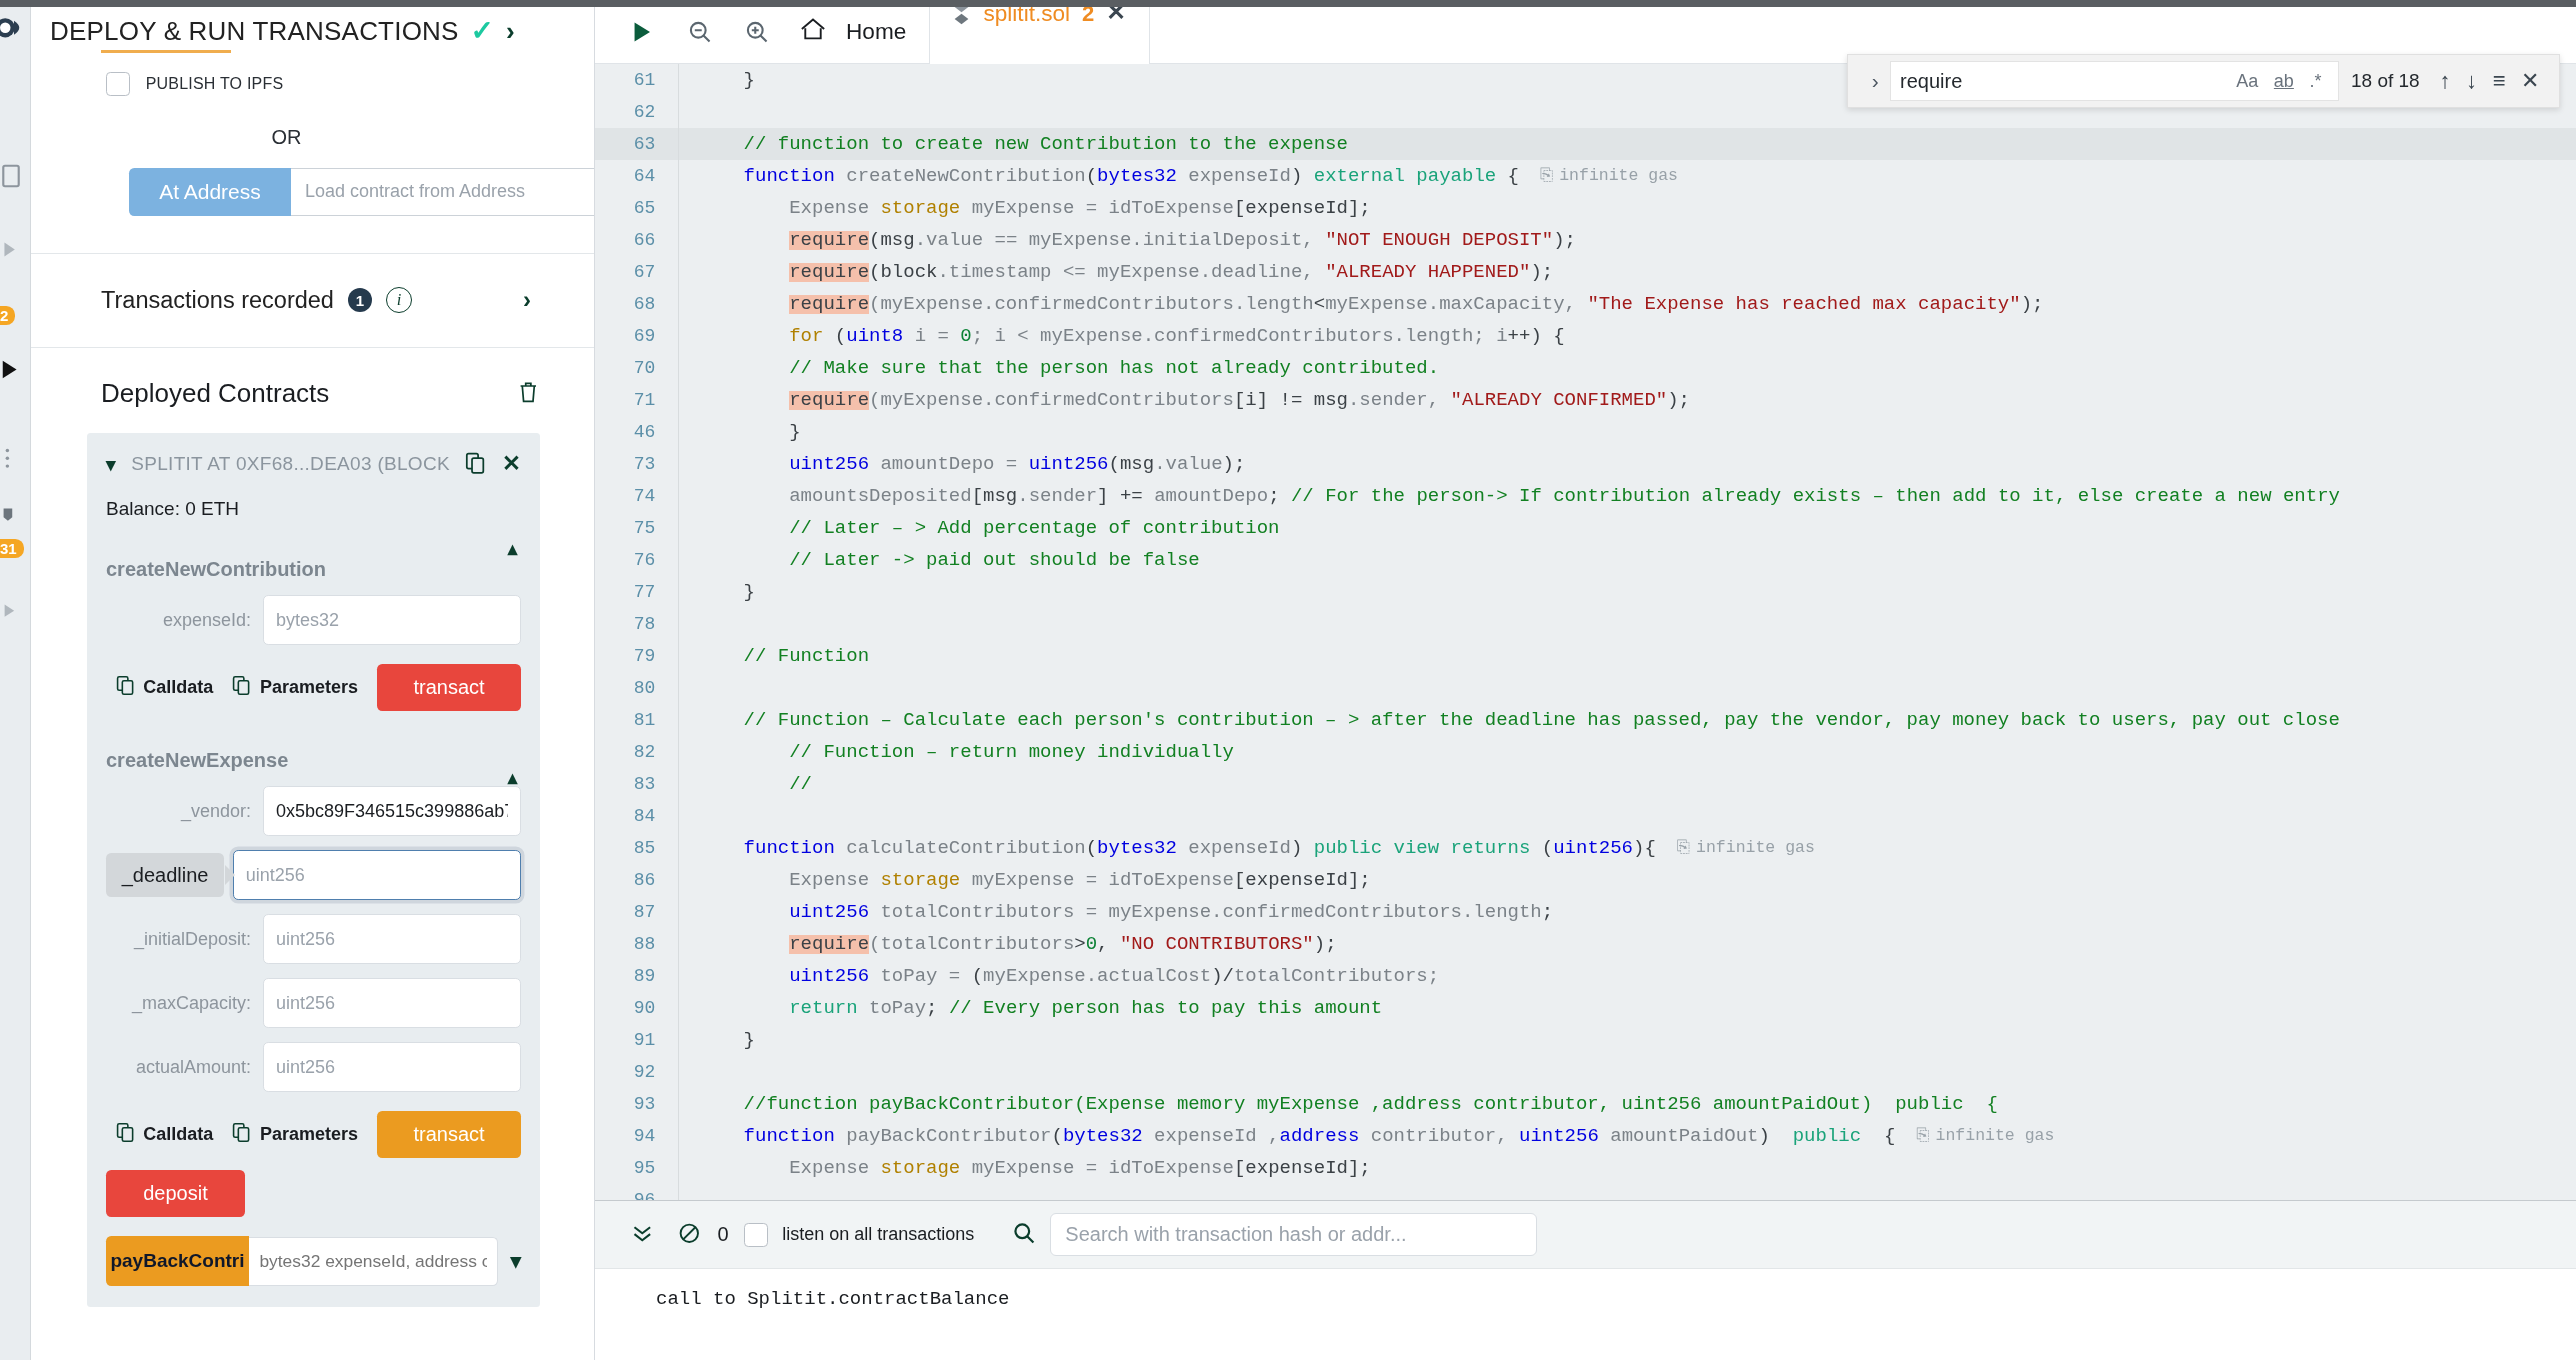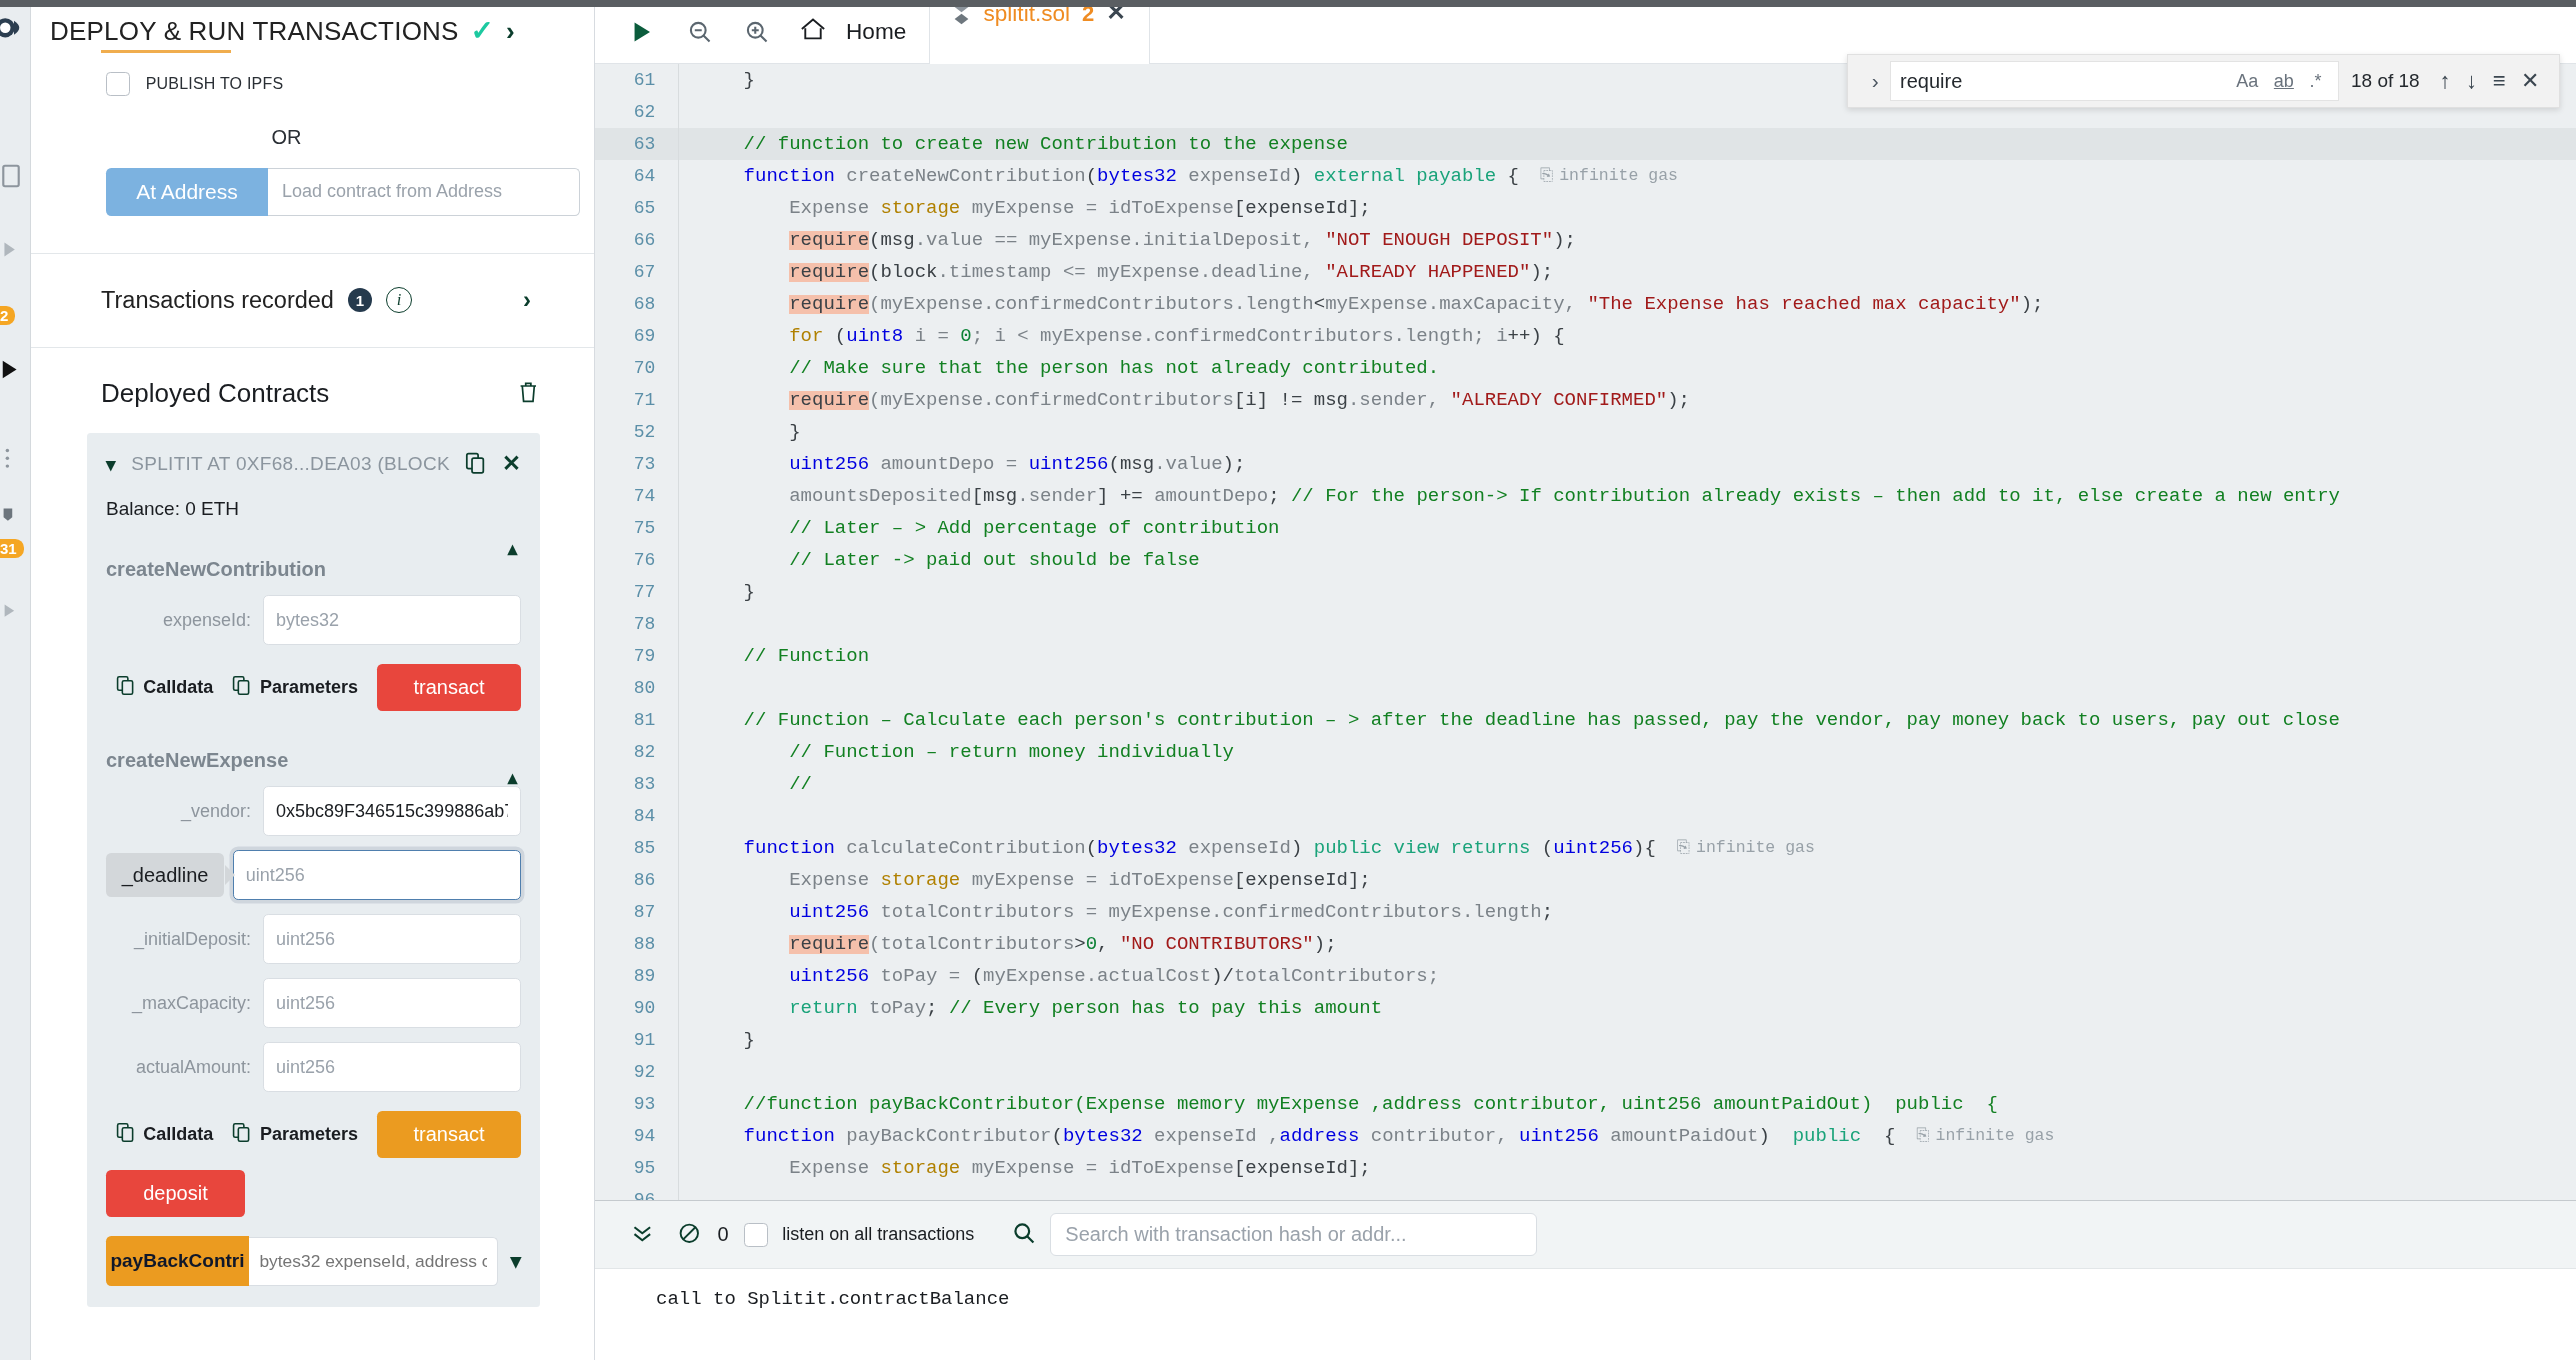--- a/index.html
+++ b/index.html
@@ -55,21 +55,21 @@
 
   .ipfs-row { display: flex; align-items: center; gap: 15.7px; padding: 19px 0 0 75px; }
   .cbox {
     width: 24px; height: 24px; border: 1.7px solid #b9bfc6;
     border-radius: 4.3px; background: #fff; display: inline-block;
   }
   .ipfs-label { font-size: 16px; color: #2a2f35; letter-spacing: 0.2px; }
 
   .or-text { text-align: center; font-size: 20px; color: #2a2f35; margin-top: 30px; padding-right: 52px; }
 
-  .ataddr-row { display: flex; margin: 19px 0 0 75px; width: 474px; }
+  .ataddr-row { display: flex; margin: 19px 0 0 98px; width: 474px; }
   .btn-ataddr {
     background: #7cb2e0; color: #fff; font-size: 21px;
     border: none; border-radius: 5.2px 0 0 5.2px;
     padding: 12px 0; width: 162px; text-align: center; cursor: pointer;
   }
   .inp-ataddr {
     flex: 1; border: 0.9px solid #ccd2d8; border-left: none;
     border-radius: 0 5.2px 5.2px 0; background: #fff;
     font-size: 18px; color: #9aa2ab; padding: 0 14px;
     font-family: "Liberation Sans", sans-serif;
@@ -546,21 +546,21 @@
         <div class="code-line"><div class="ln">62</div><div class="code-txt"></div></div>
         <div class="code-line hl"><div class="ln">63</div><div class="code-txt"><span class="tok-cm">    // function to create new Contribution to the expense</span></div></div>
         <div class="code-line"><div class="ln">64</div><div class="code-txt"><span class="tok-pl">    </span><span class="tok-kw">function</span><span class="tok-def"> createNewContribution</span><span class="tok-pl">(</span><span class="tok-kw">bytes32</span><span class="tok-def"> expenseId</span><span class="tok-pl">) </span><span class="tok-kw2">external payable</span><span class="tok-pl"> {</span><span class="gas"><span class="gas-ic">⎘</span>infinite gas</span></div></div>
         <div class="code-line"><div class="ln">65</div><div class="code-txt"><span class="tok-def">        Expense </span><span class="tok-store">storage</span><span class="tok-def"> myExpense = idToExpense</span><span class="tok-pl">[expenseId];</span></div></div>
         <div class="code-line"><div class="ln">66</div><div class="code-txt"><span class="tok-pl">        </span><span class="tok-req">require</span><span class="tok-pl">(</span><span class="tok-pl">msg</span><span class="tok-def">.value == myExpense.initialDeposit, </span><span class="tok-str">"NOT ENOUGH DEPOSIT"</span><span class="tok-pl">);</span></div></div>
         <div class="code-line"><div class="ln">67</div><div class="code-txt"><span class="tok-pl">        </span><span class="tok-req">require</span><span class="tok-pl">(</span><span class="tok-pl">block</span><span class="tok-def">.timestamp &lt;= myExpense.deadline, </span><span class="tok-str">"ALREADY HAPPENED"</span><span class="tok-pl">);</span></div></div>
         <div class="code-line"><div class="ln">68</div><div class="code-txt"><span class="tok-pl">        </span><span class="tok-req">require</span><span class="tok-def">(myExpense.confirmedContributors.length</span><span class="tok-pl">&lt;</span><span class="tok-def">myExpense.maxCapacity, </span><span class="tok-str">"The Expense has reached max capacity"</span><span class="tok-pl">);</span></div></div>
         <div class="code-line"><div class="ln">69</div><div class="code-txt"><span class="tok-pl">        </span><span class="tok-store">for</span><span class="tok-pl"> (</span><span class="tok-kw">uint8</span><span class="tok-def"> i = </span><span class="tok-num">0</span><span class="tok-def">; i &lt; myExpense.confirmedContributors.length; i</span><span class="tok-pl">++) {</span></div></div>
         <div class="code-line"><div class="ln">70</div><div class="code-txt"><span class="tok-cm">        // Make sure that the person has not already contributed.</span></div></div>
         <div class="code-line"><div class="ln">71</div><div class="code-txt"><span class="tok-pl">        </span><span class="tok-req">require</span><span class="tok-def">(myExpense.confirmedContributors</span><span class="tok-pl">[i] != </span><span class="tok-pl">msg</span><span class="tok-def">.sender, </span><span class="tok-str">"ALREADY CONFIRMED"</span><span class="tok-pl">);</span></div></div>
-        <div class="code-line"><div class="ln">52</div><div class="code-txt"><span class="tok-pl">        }</span></div></div>
+        <div class="code-line"><div class="ln">46</div><div class="code-txt"><span class="tok-pl">        }</span></div></div>
         <div class="code-line"><div class="ln">73</div><div class="code-txt"><span class="tok-pl">        </span><span class="tok-kw">uint256</span><span class="tok-def"> amountDepo = </span><span class="tok-kw">uint256</span><span class="tok-pl">(</span><span class="tok-pl">msg</span><span class="tok-def">.value</span><span class="tok-pl">);</span></div></div>
         <div class="code-line"><div class="ln">74</div><div class="code-txt"><span class="tok-def">        amountsDeposited</span><span class="tok-pl">[</span><span class="tok-pl">msg</span><span class="tok-def">.sender</span><span class="tok-pl">] += </span><span class="tok-def">amountDepo</span><span class="tok-pl">; </span><span class="tok-cm">// For the person-&gt; If contribution already exists – then add to it, else create a new entry</span></div></div>
         <div class="code-line"><div class="ln">75</div><div class="code-txt"><span class="tok-cm">        // Later – &gt; Add percentage of contribution</span></div></div>
         <div class="code-line"><div class="ln">76</div><div class="code-txt"><span class="tok-cm">        // Later -&gt; paid out should be false</span></div></div>
         <div class="code-line"><div class="ln">77</div><div class="code-txt"><span class="tok-pl">    }</span></div></div>
         <div class="code-line"><div class="ln">78</div><div class="code-txt"></div></div>
         <div class="code-line"><div class="ln">79</div><div class="code-txt"><span class="tok-cm">    // Function</span></div></div>
         <div class="code-line"><div class="ln">80</div><div class="code-txt"></div></div>
         <div class="code-line"><div class="ln">81</div><div class="code-txt"><span class="tok-cm">    // Function – Calculate each person's contribution – &gt; after the deadline has passed, pay the vendor, pay money back to users, pay out close</span></div></div>
         <div class="code-line"><div class="ln">82</div><div class="code-txt"><span class="tok-cm">        // Function – return money individually</span></div></div>

